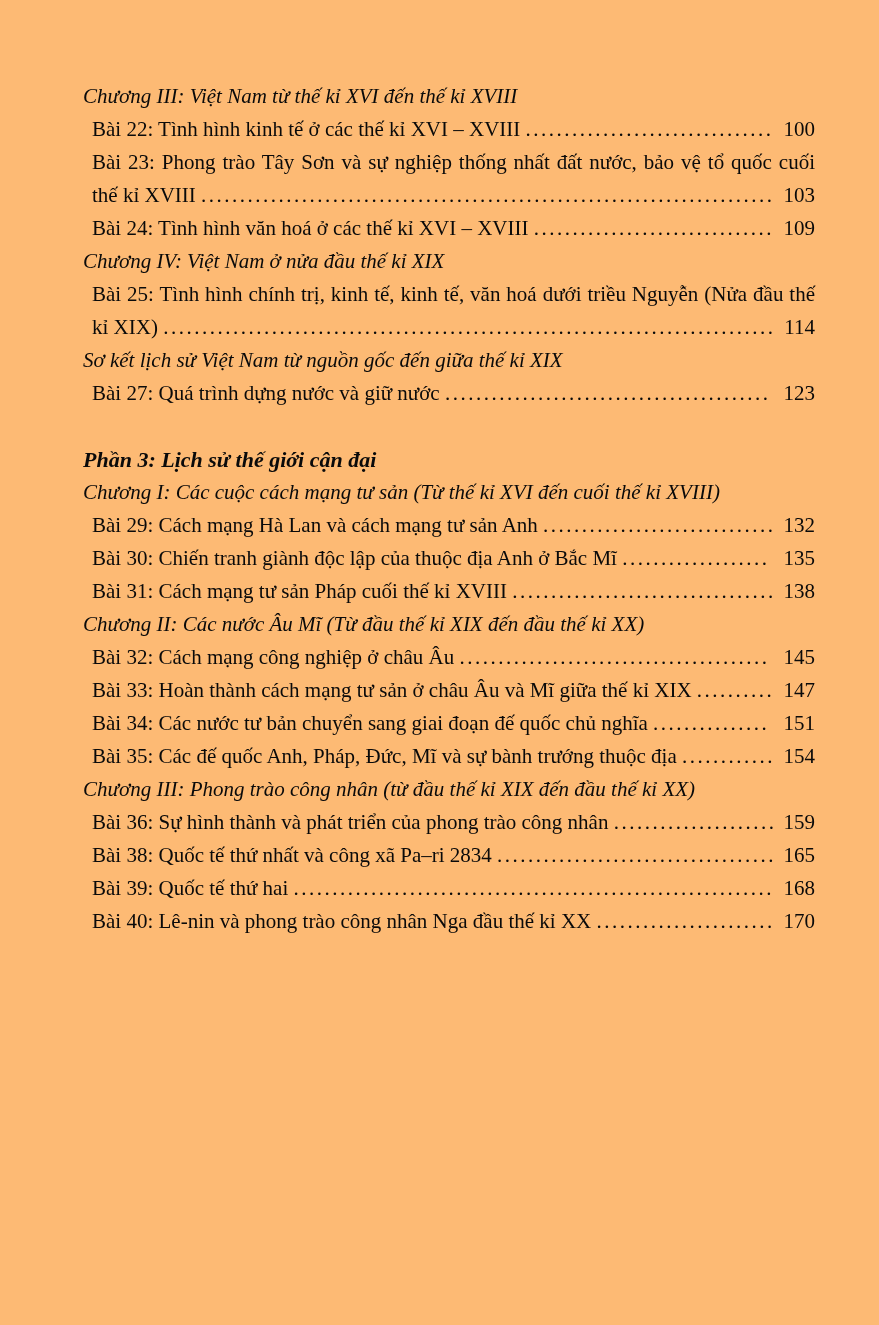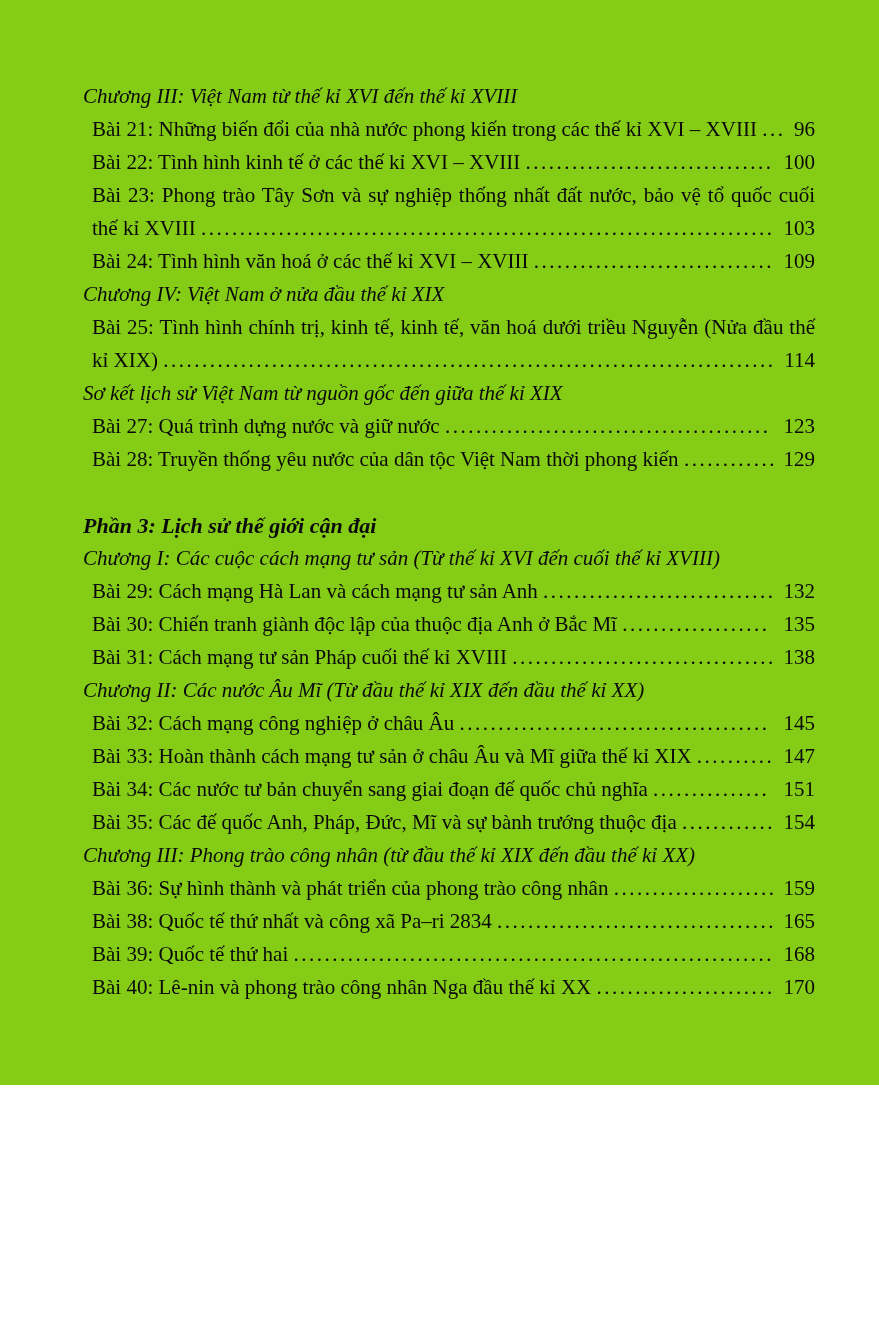--- a/index.html
+++ b/index.html
@@ -4,22 +4,22 @@
 <style>
   html, body { margin: 0; padding: 0; }
   body {
     width: 879px; height: 1325px;
     background: #ffffff;
     font-family: "Liberation Serif", serif;
     color: #0a0a0a;
   }
   .page {
     position: relative;
-    width: 879px; height: 1085px;
-    background: #84cc16;
+    width: 879px; height: 1325px;
+    background: #fdba74;
     overflow: hidden;
   }
   .toc {
     position: absolute;
     top: 80px; left: 83px;
     width: 732px;
     font-size: 21px;
     line-height: 33px;
   }
   .part {
@@ -46,29 +46,27 @@
     right: 0; bottom: 0;
   }
   .spacer { height: 33px; }
 </style>
 </head>
 <body>
 
 <div class="page">
   <div class="toc" id="toc">
       <div class="chapter">Chương III: Việt Nam từ thế kỉ XVI đến thế kỉ XVIII</div>
-      <div class="entry"><span class="label">Bài 21: Những biến đổi của nhà nước phong kiến trong các thế kỉ XVI – XVIII</span> <span class="dots">...</span><span class="pg">96</span></div>
       <div class="entry"><span class="label">Bài 22: Tình hình kinh tế ở các thế kỉ XVI – XVIII</span> <span class="dots">................................</span><span class="pg">100</span></div>
       <div class="entry"><span class="label">Bài 23: Phong trào Tây Sơn và sự nghiệp thống nhất đất nước, bảo vệ tổ quốc cuối thế kỉ XVIII</span> <span class="dots">..........................................................................</span><span class="pg">103</span></div>
       <div class="entry"><span class="label">Bài 24: Tình hình văn hoá ở các thế kỉ XVI – XVIII</span> <span class="dots">...............................</span><span class="pg">109</span></div>
       <div class="chapter">Chương IV: Việt Nam ở nửa đầu thế kỉ XIX</div>
       <div class="entry"><span class="label">Bài 25: Tình hình chính trị, kinh tế, kinh tế, văn hoá dưới triều Nguyễn (Nửa đầu thế kỉ XIX)</span> <span class="dots">...............................................................................</span><span class="pg">114</span></div>
       <div class="chapter">Sơ kết lịch sử Việt Nam từ nguồn gốc đến giữa thế kỉ XIX</div>
       <div class="entry"><span class="label">Bài 27: Quá trình dựng nước và giữ nước</span> <span class="dots">..........................................</span><span class="pg">123</span></div>
-      <div class="entry"><span class="label">Bài 28: Truyền thống yêu nước của dân tộc Việt Nam thời phong kiến</span> <span class="dots">............</span><span class="pg">129</span></div>
       <div class="spacer"></div>
       <div class="part">Phần 3: Lịch sử thế giới cận đại</div>
       <div class="chapter">Chương I: Các cuộc cách mạng tư sản (Từ thế kỉ XVI đến cuối thế kỉ XVIII)</div>
       <div class="entry"><span class="label">Bài 29: Cách mạng Hà Lan và cách mạng tư sản Anh</span> <span class="dots">..............................</span><span class="pg">132</span></div>
       <div class="entry"><span class="label">Bài 30: Chiến tranh giành độc lập của thuộc địa Anh ở Bắc Mĩ</span> <span class="dots">...................</span><span class="pg">135</span></div>
       <div class="entry"><span class="label">Bài 31: Cách mạng tư sản Pháp cuối thế kỉ XVIII</span> <span class="dots">..................................</span><span class="pg">138</span></div>
       <div class="chapter">Chương II: Các nước Âu Mĩ (Từ đầu thế kỉ XIX đến đầu thế kỉ XX)</div>
       <div class="entry"><span class="label">Bài 32: Cách mạng công nghiệp ở châu Âu</span> <span class="dots">........................................</span><span class="pg">145</span></div>
       <div class="entry"><span class="label">Bài 33: Hoàn thành cách mạng tư sản ở châu Âu và Mĩ giữa thế kỉ XIX</span> <span class="dots">..........</span><span class="pg">147</span></div>
       <div class="entry"><span class="label">Bài 34: Các nước tư bản chuyển sang giai đoạn đế quốc chủ nghĩa</span> <span class="dots">...............</span><span class="pg">151</span></div>

